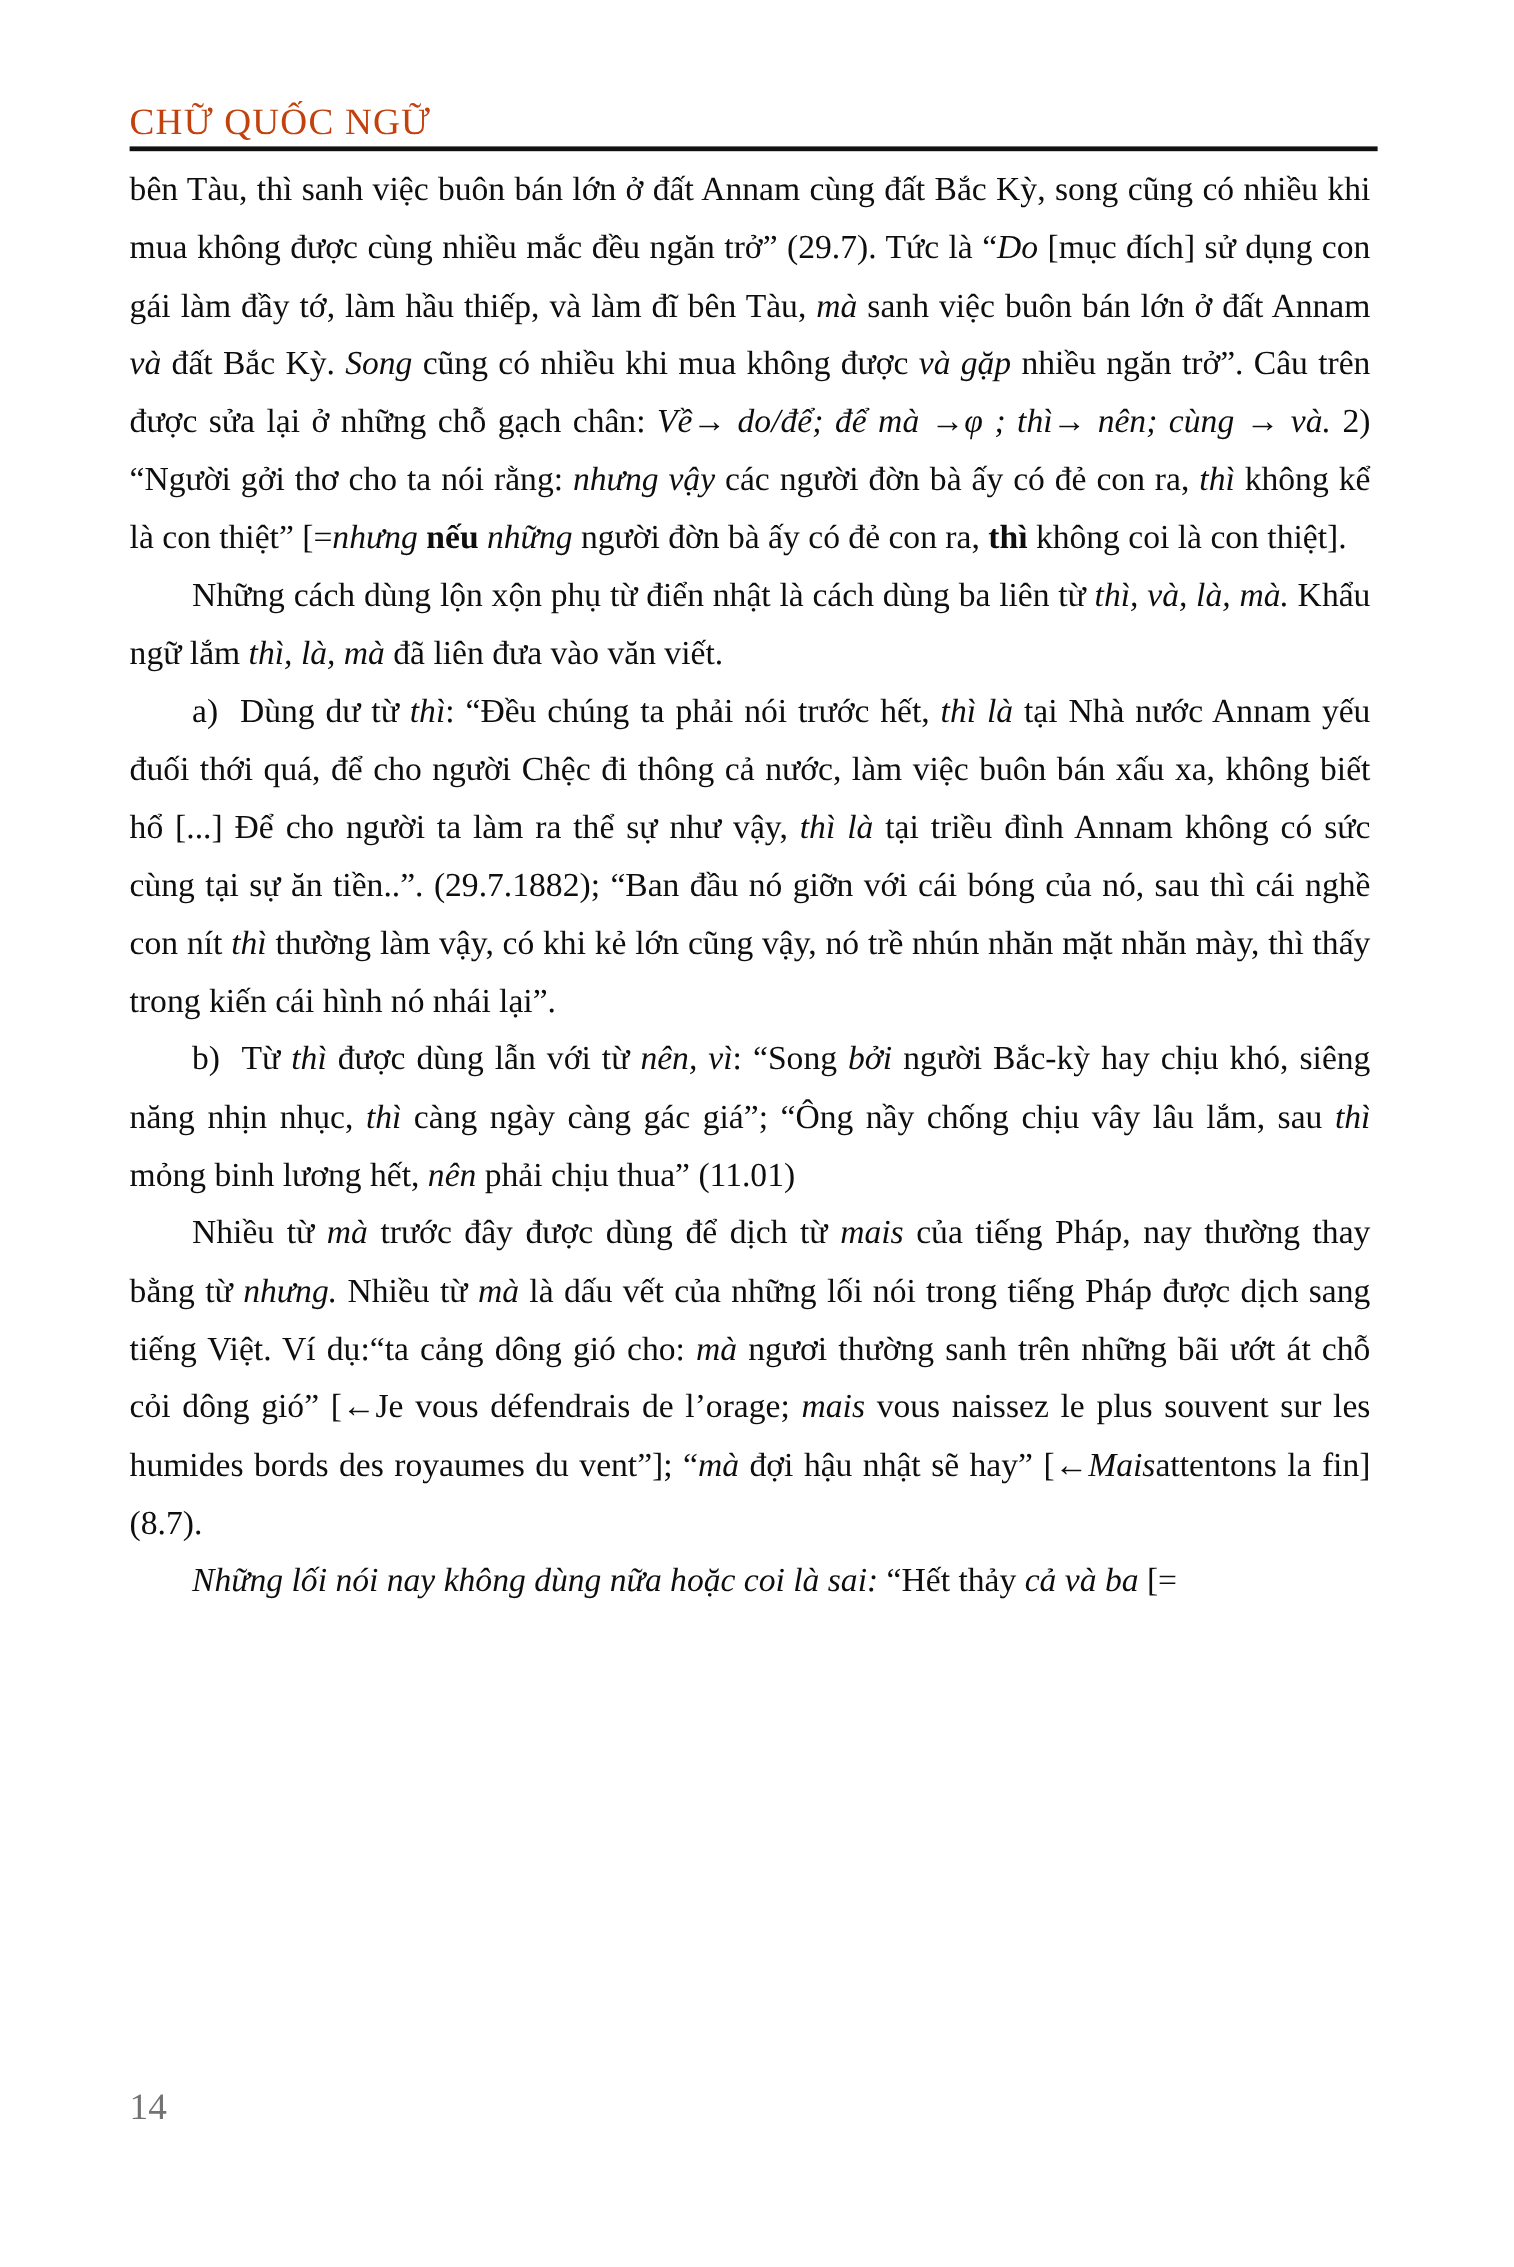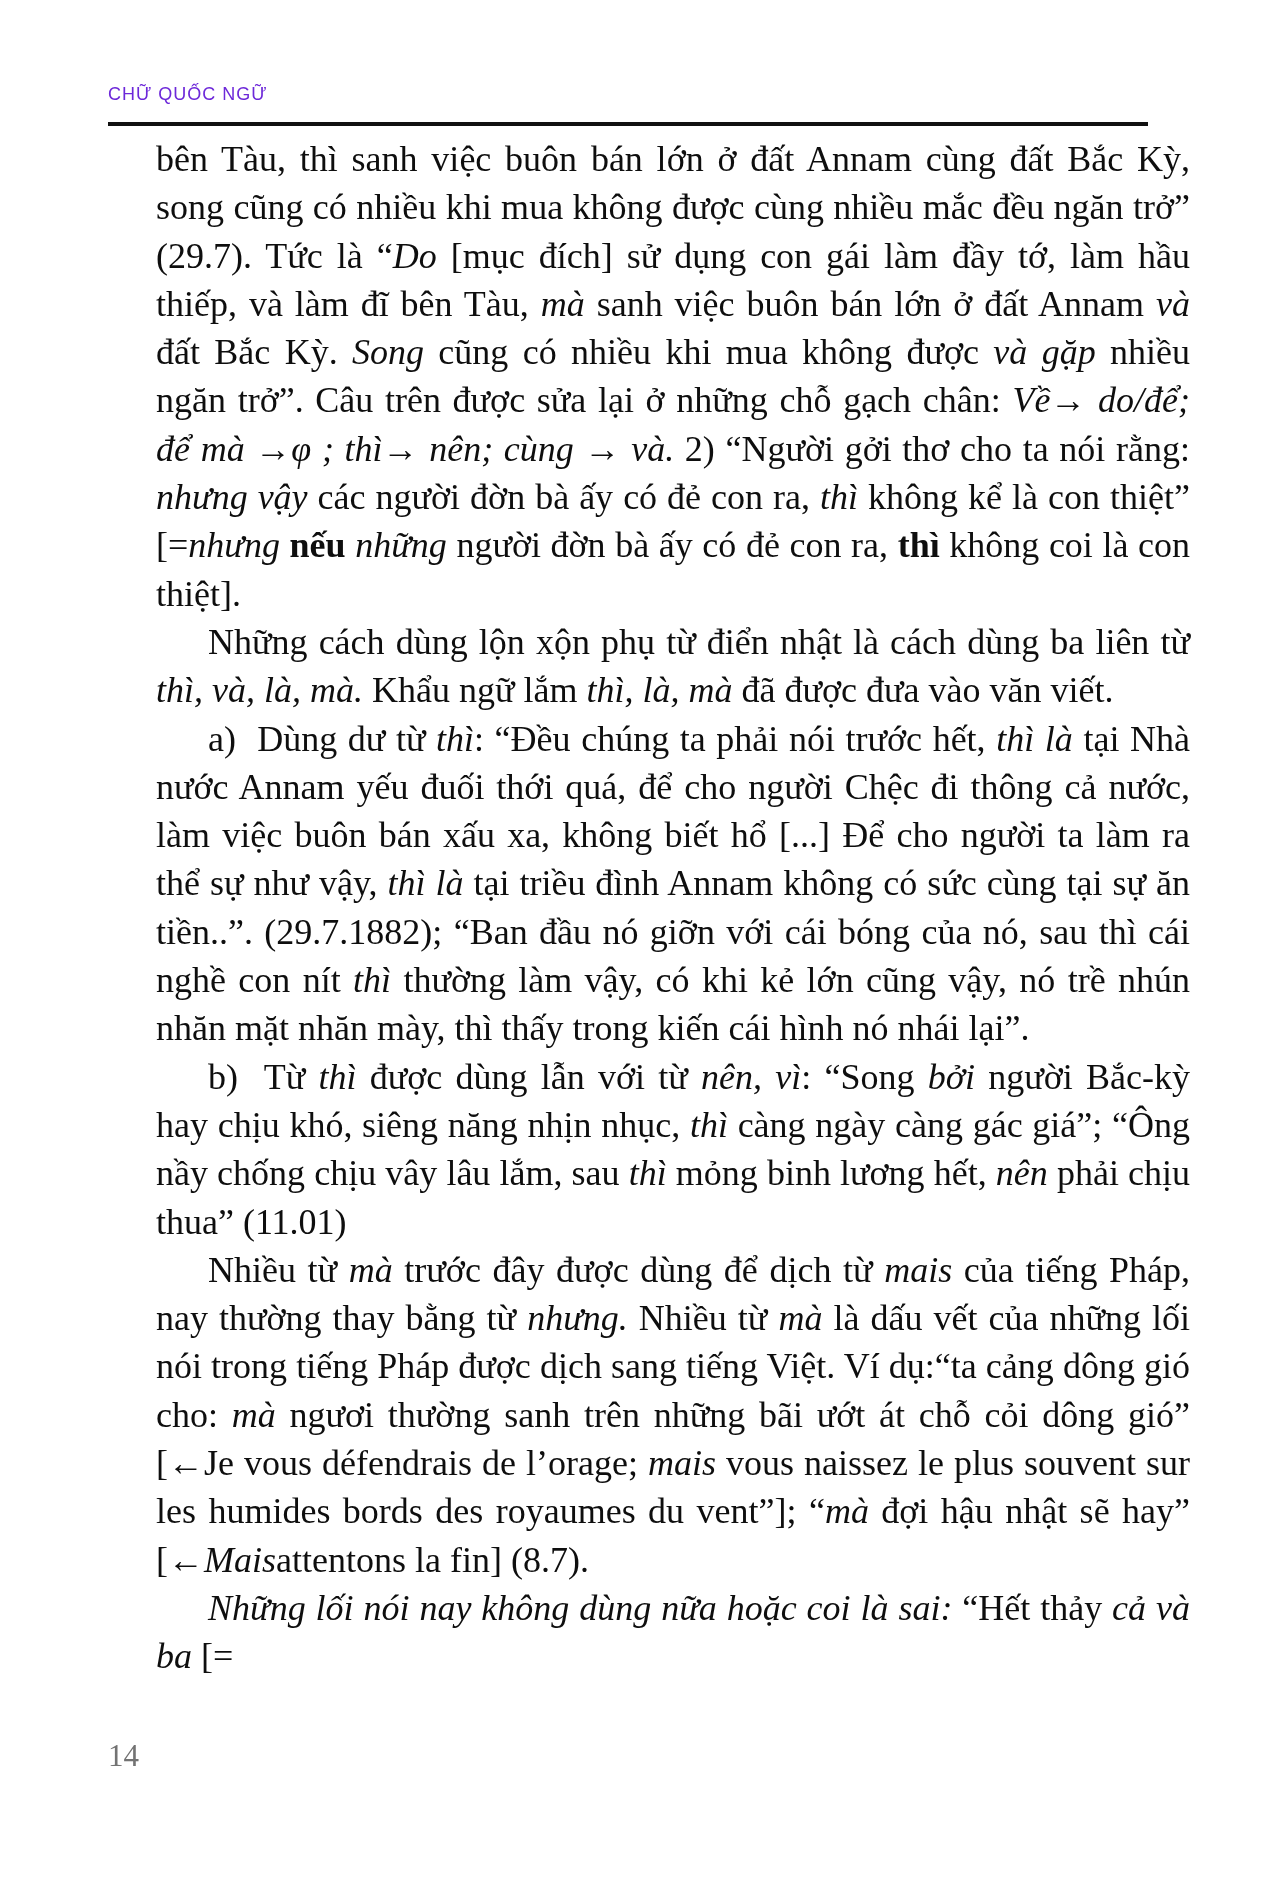--- a/index.html
+++ b/index.html
@@ -8,35 +8,34 @@
     background:#ffffff;
     position:relative;
     color:#101010;
     -webkit-font-smoothing:antialiased;
   }
   .page{
     position:absolute;inset:0;background:#fff;
   }
   .running-head{
     position:absolute;left:108px;top:84px;width:1040px;
-    font-family:Liberation Sans, sans-serif;
-    font-size:18px;letter-spacing:1px;color:#6d28d9;
+    font-family:Liberation Serif, serif;
+    font-size:31px;letter-spacing:1px;color:#c2410c;
     font-stretch:condensed;
   }
   .head-rule{
     position:absolute;left:108px;top:122px;width:1040px;height:4px;
     background:#111;
   }
   .body-text{
     position:absolute;left:108px;top:135px;width:1034px;
     font-family:"Liberation Serif",serif;
-    font-size:36px;line-height:48.3px;
+    font-size:28px;line-height:48.3px;
     text-align:justify;
     color:#0e0e0e;
-    margin-left:48px;
   }
   .body-text p{margin:0;padding:0;}
   .body-text p.indent{text-indent:52px;}
   .i{font-style:italic;}
   .b{font-weight:bold;}
   .bi{font-weight:bold;font-style:italic;}
   .page-number{
     position:absolute;left:108px;top:1738px;
     font-family:"Liberation Serif",serif;
     font-size:31px;color:#737373;
@@ -46,21 +45,21 @@
 <body>
 
 <div class="page">
 
   <div class="running-head">CHỮ QUỐC NGỮ</div>
 
   <div class="head-rule"></div>
 
   <main class="body-text">
       <p class="para"><span>bên Tàu, thì sanh việc buôn bán lớn ở đất Annam cùng đất Bắc Kỳ, song cũng có nhiều khi mua không được cùng nhiều mắc đều ngăn trở” (29.7). Tức là “</span><span class="i">Do</span><span> [mục đích] sử dụng con gái làm đầy tớ, làm hầu thiếp, và làm đĩ bên Tàu, </span><span class="i">mà</span><span> sanh việc buôn bán lớn ở đất Annam </span><span class="i">và</span><span> đất Bắc Kỳ. </span><span class="i">Song</span><span> cũng có nhiều khi mua không được </span><span class="i">và gặp</span><span> nhiều ngăn trở”. Câu trên được sửa lại ở những chỗ gạch chân: </span><span class="i">Về→ do/để; để mà →φ ; thì→ nên; cùng → và.</span><span> 2) “Người gởi thơ cho ta nói rằng: </span><span class="i">nhưng vậy</span><span> các người đờn bà ấy có đẻ con ra, </span><span class="i">thì</span><span> không kể là con thiệt” [=</span><span class="i">nhưng</span><span> </span><span class="b">nếu</span><span> </span><span class="i">những</span><span> người đờn bà ấy có đẻ con ra, </span><span class="b">thì</span><span> không coi là con thiệt].</span></p>
-      <p class="para indent"><span>Những cách dùng lộn xộn phụ từ điển nhật là cách dùng ba liên từ </span><span class="i">thì, và, là, mà.</span><span> Khẩu ngữ lắm </span><span class="i">thì, là, mà</span><span> đã được đưa vào văn viết.</span></p>
+      <p class="para indent"><span>Những cách dùng lộn xộn phụ từ điển nhật là cách dùng ba liên từ </span><span class="i">thì, và, là, mà.</span><span> Khẩu ngữ lắm </span><span class="i">thì, là, mà</span><span> đã liên đưa vào văn viết.</span></p>
       <p class="para indent"><span>a)&nbsp; Dùng dư từ </span><span class="i">thì</span><span>: “Đều chúng ta phải nói trước hết, </span><span class="i">thì là</span><span> tại Nhà nước Annam yếu đuối thới quá, để cho người Chệc đi thông cả nước, làm việc buôn bán xấu xa, không biết hổ [...] Để cho người ta làm ra thể sự như vậy, </span><span class="i">thì là</span><span> tại triều đình Annam không có sức cùng tại sự ăn tiền..”. (29.7.1882); “Ban đầu nó giỡn với cái bóng của nó, sau thì cái nghề con nít </span><span class="i">thì</span><span> thường làm vậy, có khi kẻ lớn cũng vậy, nó trề nhún nhăn mặt nhăn mày, thì thấy trong kiến cái hình nó nhái lại”.</span></p>
       <p class="para indent"><span>b)&nbsp; Từ </span><span class="i">thì</span><span> được dùng lẫn với từ </span><span class="i">nên, vì</span><span>: “Song </span><span class="i">bởi</span><span> người Bắc-kỳ hay chịu khó, siêng năng nhịn nhục, </span><span class="i">thì</span><span> càng ngày càng gác giá”; “Ông nầy chống chịu vây lâu lắm, sau </span><span class="i">thì</span><span> mỏng binh lương hết, </span><span class="i">nên</span><span> phải chịu thua” (11.01)</span></p>
       <p class="para indent"><span>Nhiều từ </span><span class="i">mà</span><span> trước đây được dùng để dịch từ </span><span class="i">mais</span><span> của tiếng Pháp, nay thường thay bằng từ </span><span class="i">nhưng.</span><span> Nhiều từ </span><span class="i">mà</span><span> là dấu vết của những lối nói trong tiếng Pháp được dịch sang tiếng Việt. Ví dụ:“ta cảng dông gió cho: </span><span class="i">mà</span><span> ngươi thường sanh trên những bãi ướt át chỗ cỏi dông gió” [←Je vous défendrais de l’orage; </span><span class="i">mais</span><span> vous naissez le plus souvent sur les humides bords des royaumes du vent”]; “</span><span class="i">mà</span><span> đợi hậu nhật sẽ hay” [←</span><span class="i">Mais</span><span>attentons la fin] (8.7).</span></p>
       <p class="para indent"><span class="i">Những lối nói nay không dùng nữa hoặc coi là sai:</span><span> “Hết thảy </span><span class="i">cả và ba</span><span> [=</span></p>
     </main>
 
   <div class="page-number">14</div>
 
 </div>
 

